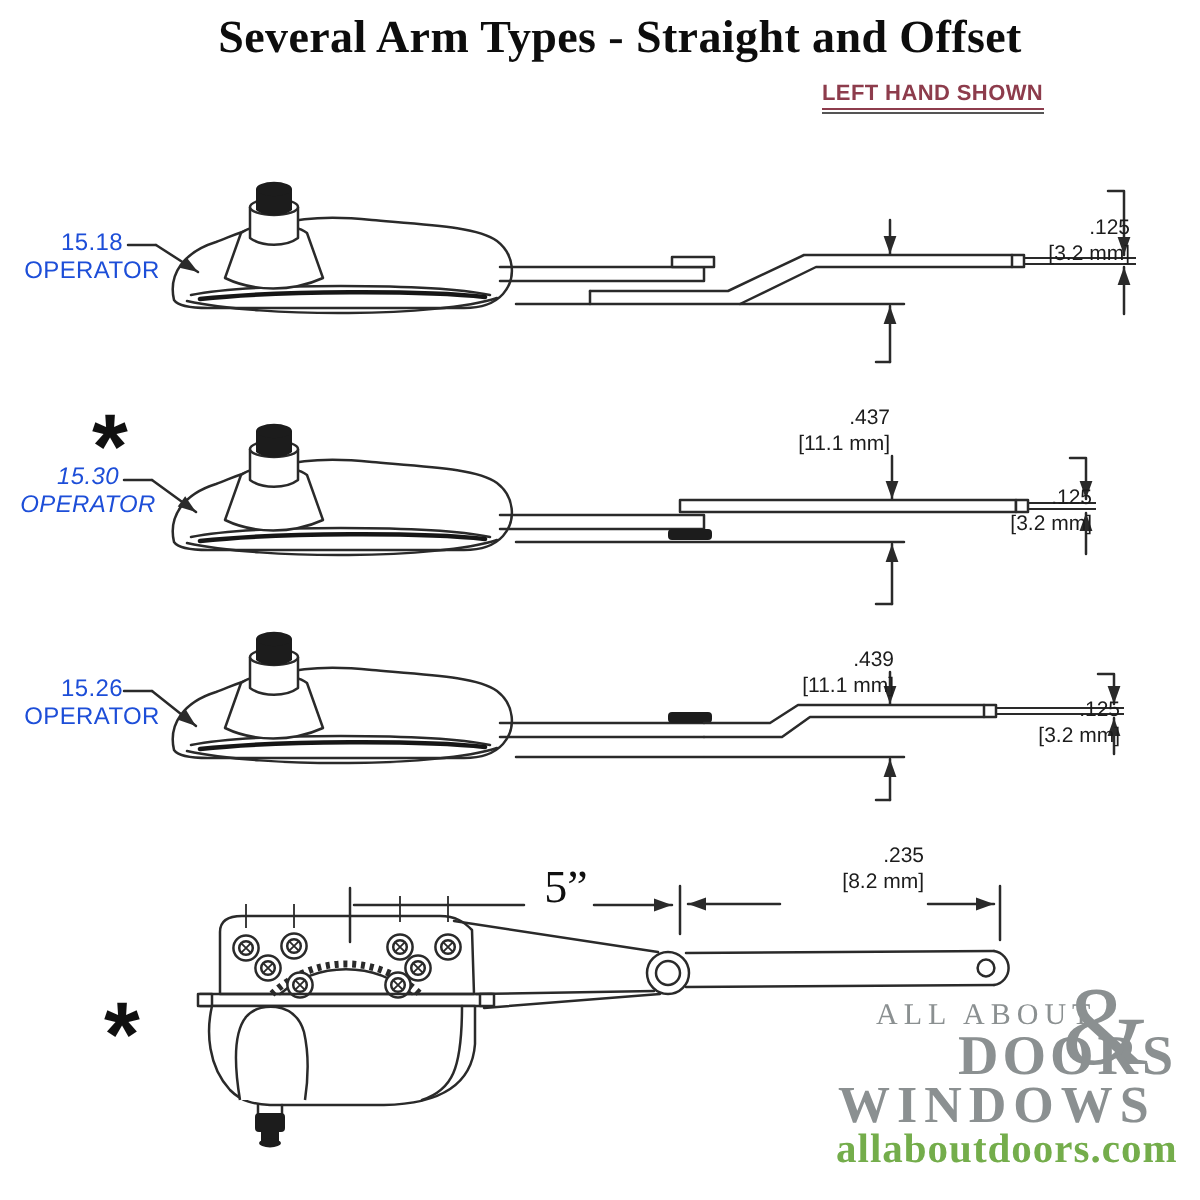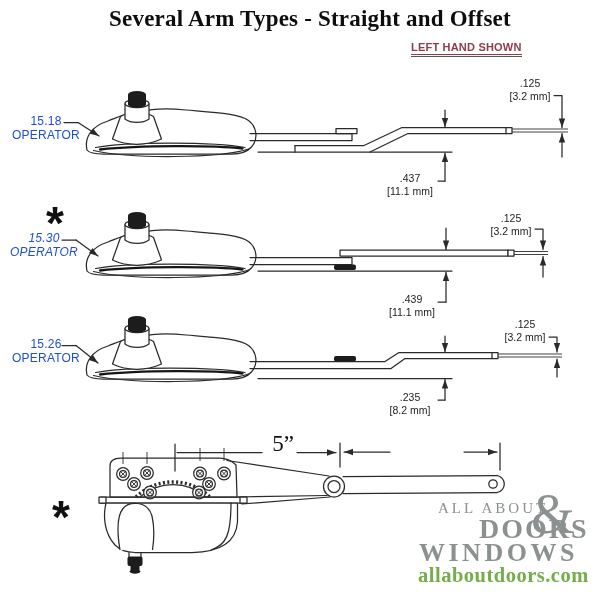--- a/index.html
+++ b/index.html
@@ -16,21 +16,21 @@
   .dkf{fill:#1c1c1c;stroke:none;}
   .t-title{position:absolute;top:6px;left:0;right:0;text-align:center;
            font:700 23px "Liberation Serif",serif;color:#0d0d0d;letter-spacing:.2px;}
   .t-note{position:absolute;left:411px;top:41px;font:700 11px "Liberation Sans",sans-serif;
           color:var(--note-red);letter-spacing:.2px;}
   .t-note .u{display:inline-block;position:relative;border-bottom:1px solid var(--note-red);padding-bottom:1px;}
   .t-note .u::after{content:"";position:absolute;left:0;right:0;bottom:-3px;border-bottom:1px solid #555;}
   .t-op{position:absolute;font:12px "Liberation Sans",sans-serif;color:#1d4ed8;
         text-align:center;line-height:1.18;letter-spacing:.2px;}
   .t-dim{position:absolute;font:10.5px "Liberation Sans",sans-serif;color:#1c1c1c;
-         text-align:center;line-height:1.2;}
+         text-align:right;line-height:1.2;margin-top:31px;}
   .t-star{position:absolute;font:700 46px "Liberation Sans",sans-serif;color:#101010;line-height:1;}
   .t-in{position:absolute;font:400 23px "Liberation Serif",serif;color:#101010;text-align:center;}
   .lg1{position:absolute;left:438px;top:500px;font:400 15px "Liberation Serif",serif;
        color:var(--logo-gray);letter-spacing:3px;}
   .lg2{position:absolute;left:435px;top:513px;font:700 28px "Liberation Serif",serif;
        color:var(--logo-gray);letter-spacing:2px;margin-left:44px;}
   .lgAmp{position:absolute;left:531px;top:486px;font:400 56px "Liberation Serif",serif;
        color:var(--logo-gray);line-height:1;}
   .lg3{position:absolute;left:419px;top:538px;font:600 26px "Liberation Serif",serif;
        color:var(--logo-gray);letter-spacing:3.5px;}
@@ -240,21 +240,21 @@
   </div>
 
   <div class="t-op" style="left:6px;top:337px;width:80px;">
     <div>15.26</div>
     <div>OPERATOR</div>
   </div>
   <div class="t-dim" style="left:490px;top:318px;width:70px;">
     <div>.125</div>
     <div>[3.2 mm]</div>
   </div>
-  <div class="t-dim" style="left:375px;top:391px;width:70px;">
+  <div class="t-dim" style="left:392px;top:391px;width:70px;">
     <div>.235</div>
     <div>[8.2 mm]</div>
   </div>
 
   <div class="t-star" style="left:52px;top:494px;">*</div>
   <div class="t-in" style="left:260px;top:431px;width:46px;">5”</div>
 
   <div>
     <div class="lg1">ALL ABOUT</div>
     <div class="lgAmp">&amp;</div>

